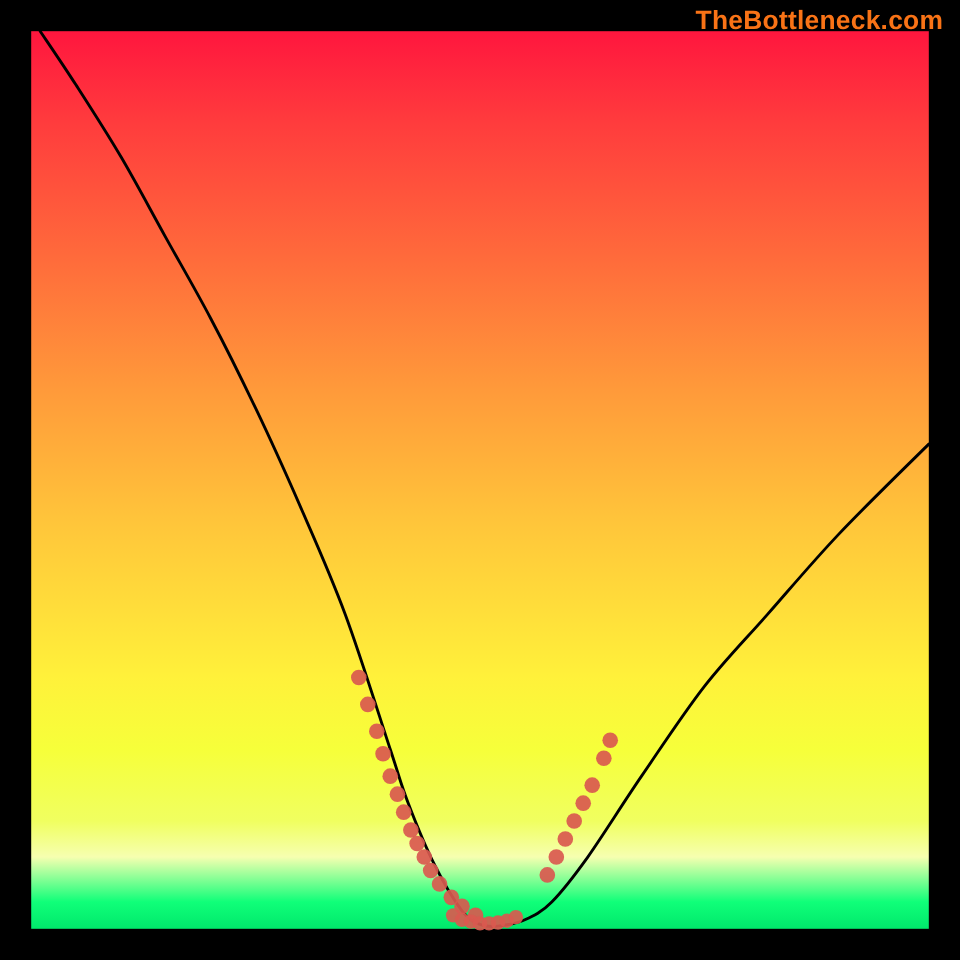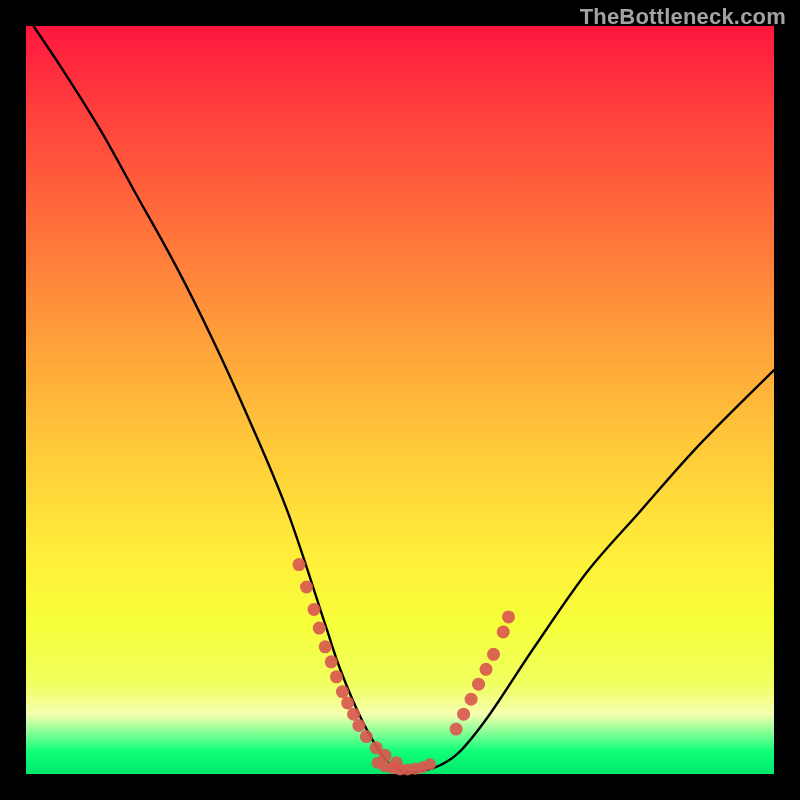--- a/index.html
+++ b/index.html
@@ -37,21 +37,21 @@
       #f0ff60 88%,
       #f6ffb0 92%,
       #10ff79 97%,
       #00e86b 100%
     );
   }
   .watermark {
     position: absolute;
     top: 4px;
     right: 14px;
-    color: #a3a3a3;
+    color: #f97316;
     font-size: 22px;
     font-weight: 600;
     letter-spacing: 0.2px;
     user-select: none;
   }
   svg.curve {
     position: absolute;
     top: 0;
     left: 0;
     width: 748px;

